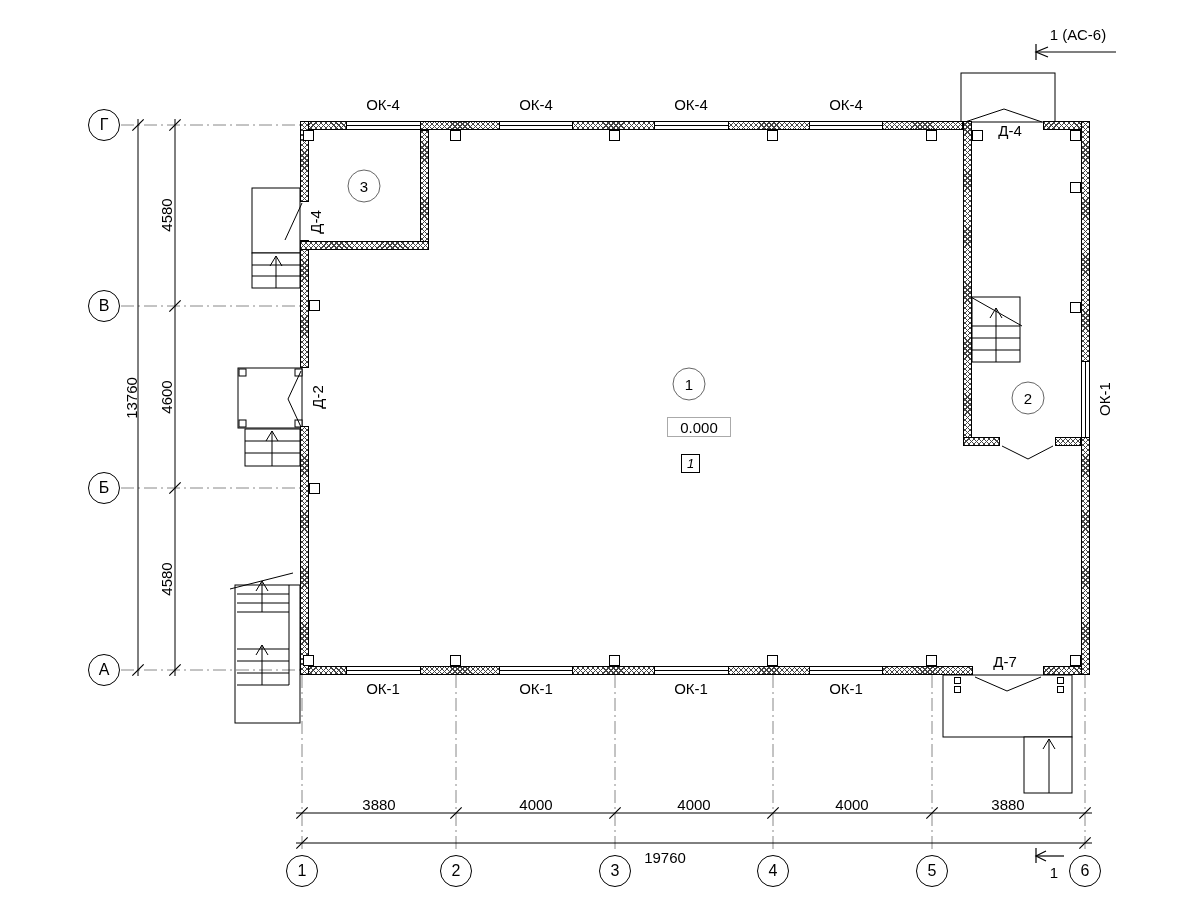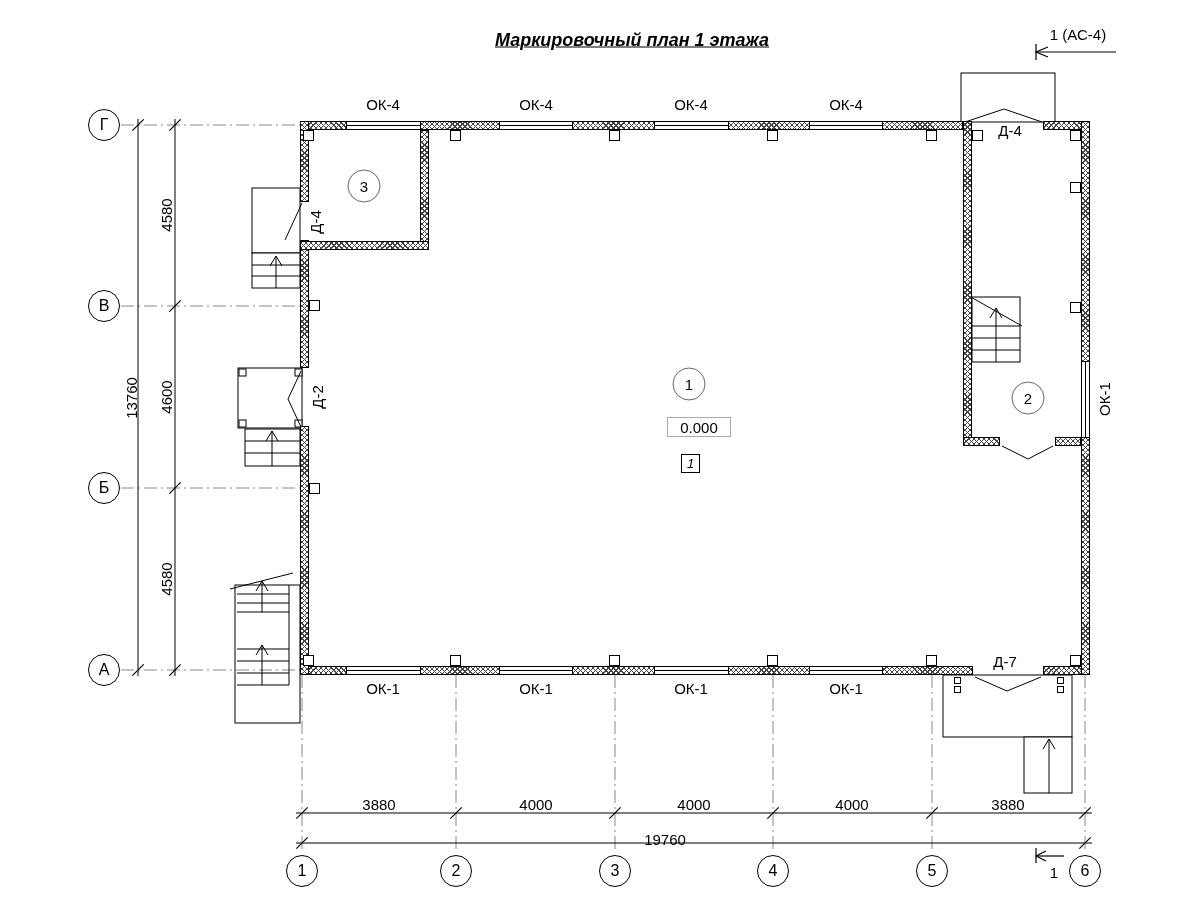--- a/index.html
+++ b/index.html
@@ -198,23 +198,22 @@
   <div class="pil" style="left:309px;top:300px"></div>
   <div class="pil" style="left:309px;top:483px"></div>
   <div class="pil" style="left:1070px;top:182px"></div>
   <div class="pil" style="left:1070px;top:302px"></div>
 
   <div class="sq" style="left:954px;top:677px"></div>
   <div class="sq" style="left:954px;top:686px"></div>
   <div class="sq" style="left:1057px;top:677px"></div>
   <div class="sq" style="left:1057px;top:686px"></div>
 
-  <div class="title" style="left:632px;top:40px">Маркировочный план 1 этажа</div>
-
-  <div class="lbl" style="left:1078px;top:34px">1 (АС-4)</div>
+
+  <div class="lbl" style="left:1078px;top:34px">1 (АС-6)</div>
   <div class="lbl" style="left:1054px;top:872px">1</div>
 
   <div class="lbl" style="left:383px;top:104px">ОК-4</div>
   <div class="lbl" style="left:536px;top:104px">ОК-4</div>
   <div class="lbl" style="left:691px;top:104px">ОК-4</div>
   <div class="lbl" style="left:846px;top:104px">ОК-4</div>
 
   <div class="lbl" style="left:383px;top:688px">ОК-1</div>
   <div class="lbl" style="left:536px;top:688px">ОК-1</div>
   <div class="lbl" style="left:691px;top:688px">ОК-1</div>
@@ -243,20 +242,20 @@
   <div class="circ axisc" style="left:615px;top:871px">3</div>
   <div class="circ axisc" style="left:773px;top:871px">4</div>
   <div class="circ axisc" style="left:932px;top:871px">5</div>
   <div class="circ axisc" style="left:1085px;top:871px">6</div>
 
   <div class="lbl" style="left:379px;top:804px">3880</div>
   <div class="lbl" style="left:536px;top:804px">4000</div>
   <div class="lbl" style="left:694px;top:804px">4000</div>
   <div class="lbl" style="left:852px;top:804px">4000</div>
   <div class="lbl" style="left:1008px;top:804px">3880</div>
-  <div class="lbl" style="left:665px;top:839px">19760</div>
+  <div class="lbl" style="left:665px;top:857px">19760</div>
 
   <div class="lbl rot" style="left:166px;top:215px">4580</div>
   <div class="lbl rot" style="left:166px;top:397px">4600</div>
   <div class="lbl rot" style="left:166px;top:579px">4580</div>
   <div class="lbl rot" style="left:131px;top:398px">13760</div>
 
 </div>
 
 </body></html>

